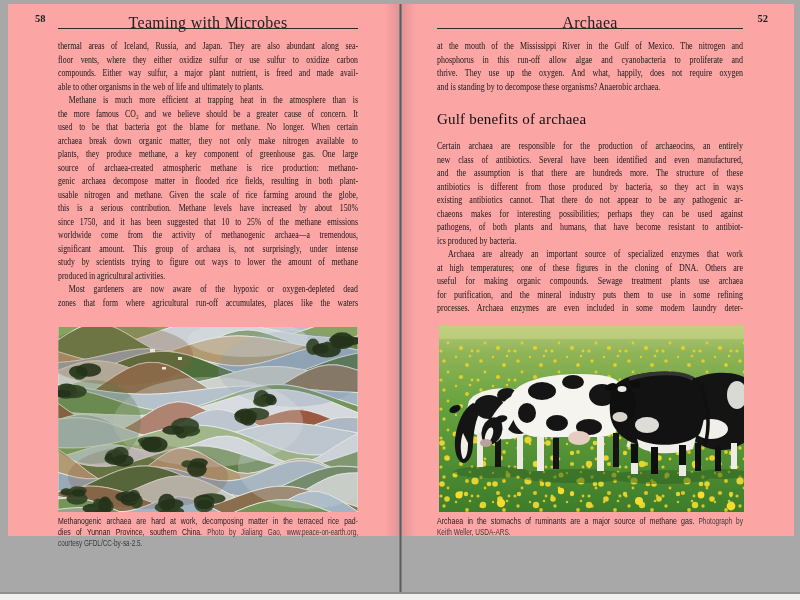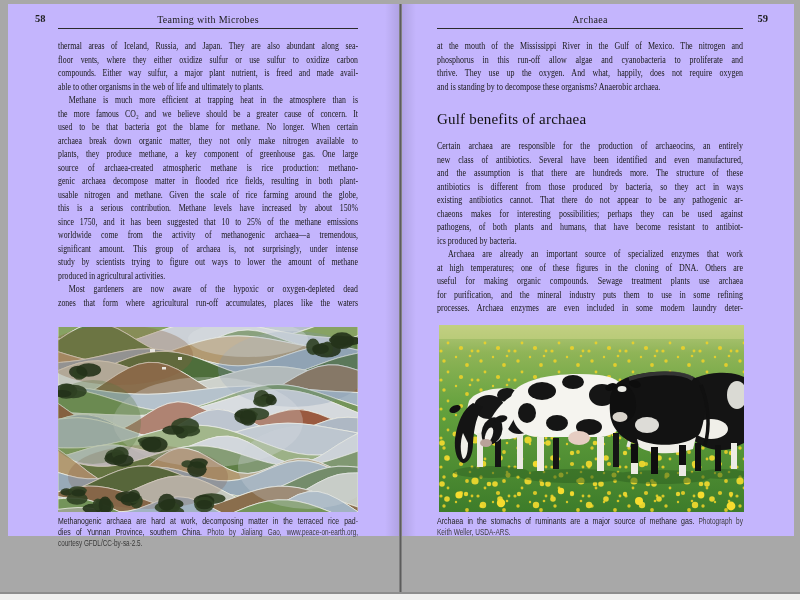--- a/index.html
+++ b/index.html
@@ -1,32 +1,32 @@
 <!DOCTYPE html>
 <html><head>
 <meta charset="utf-8">
 <style>
   html,body{margin:0;padding:0;background:#a8a8a8;}
   .canvas{position:relative;width:800px;height:600px;background:#a8a8a8;overflow:hidden;
           font-family:"Liberation Serif",serif;color:#1b1b1b;}
-  .page{position:absolute;top:4px;height:532px;background:#c4b5fd;}
+  .page{position:absolute;top:4px;height:532px;background:#fca5a5;}
   .page-left{left:8px;width:391px;}
   .page-right{left:402px;width:392px;}
   .gutter{position:absolute;left:399px;top:4px;width:3px;height:588px;
           background:linear-gradient(90deg,#9b9b9b,#5c5c5c 40%,#5c5c5c 60%,#9b9b9b);}
   .bottom-strip{position:absolute;left:0;top:592px;width:800px;height:8px;background:#f0f0ef;
           border-top:2px solid #8d8d8d;box-sizing:border-box;}
   .shade-l{position:absolute;right:0;top:0;width:14px;height:100%;
           background:linear-gradient(90deg,rgba(0,0,0,0),rgba(0,0,0,0.10));}
   .shade-r{position:absolute;left:0;top:0;width:14px;height:100%;
           background:linear-gradient(270deg,rgba(0,0,0,0),rgba(0,0,0,0.10));}
   .pagenum{position:absolute;top:9px;font-size:10.5px;font-weight:700;color:#1e1e1e;}
   .pn-left{left:27px;}
   .pn-right{left:340px;width:26px;text-align:right;}
-  .runhead{position:absolute;top:10px;font-size:10px;letter-spacing:.3px;text-align:center;color:#222;}
+  .runhead{position:absolute;top:10px;font-size:16px;letter-spacing:.3px;text-align:center;color:#222;}
   .rh-left{left:50px;width:300px;}
   .rh-right{left:35px;width:306px;}
   .headrule{position:absolute;top:24px;height:1px;background:#2b2b2b;}
   .hr-left{left:50px;width:300px;}
   .hr-right{left:35px;width:306px;}
   .body-col{position:absolute;font-size:9.4px;line-height:13.5px;transform-origin:0 0;color:#191919;}
   #left-body{left:50px;top:36px;width:360px;transform:scaleX(0.8333);}
   #right-intro{left:35px;top:36px;width:360px;transform:scaleX(0.85);}
   #right-secbody{left:35px;top:136px;width:360px;transform:scaleX(0.85);}
   .bline{text-align:justify;text-align-last:justify;}
@@ -182,21 +182,21 @@
         <div class="capline"><span class="capmain">dies of Yunnan Province, southern China. </span><span class="credit">Photo by Jialiang Gao, www.peace-on-earth.org,</span></div>
         <div class="capline lastline"><span class="credit">courtesy GFDL/CC-by-sa-2.5.</span></div>
       </div>
     <div class="shade-l"></div>
   </div>
 
   <div class="gutter"></div>
 
   <div class="page page-right">
     <div class="runhead rh-right">Archaea</div>
-    <div class="pagenum pn-right">59</div>
+    <div class="pagenum pn-right">52</div>
     <div class="headrule hr-right"></div>
 
     <div class="body-col" id="right-intro">
         <div class="bline">at the mouth of the Mississippi River in the Gulf of Mexico. The nitrogen and</div>
         <div class="bline">phosphorus in this run-off allow algae and cyanobacteria to proliferate and</div>
         <div class="bline">thrive. They use up the oxygen. And what, happily, does not require oxygen</div>
         <div class="bline lastline">and is standing by to decompose these organisms? Anaerobic archaea.</div>
       </div>
 
     <div class="section-heading">Gulf benefits of archaea</div>

